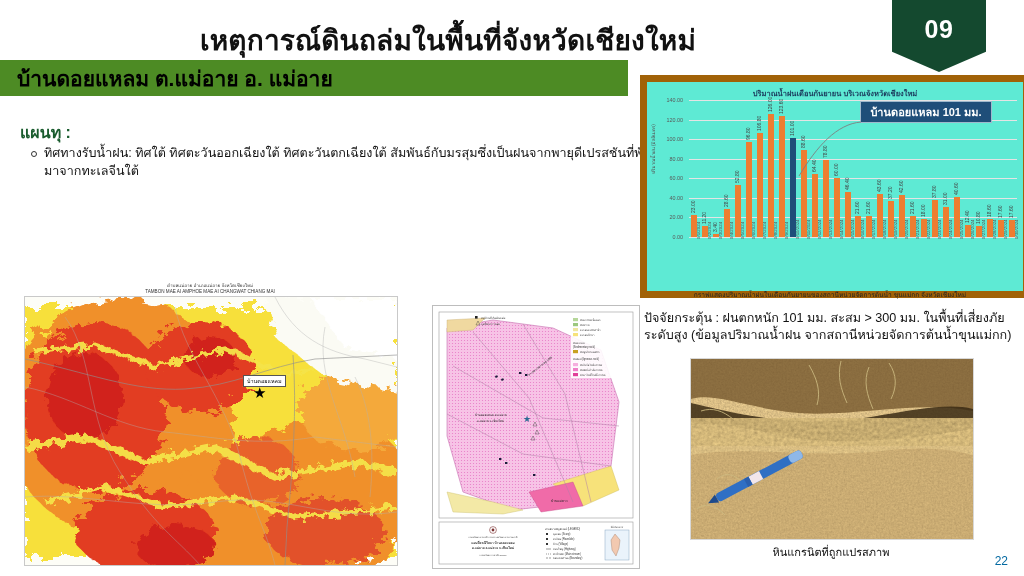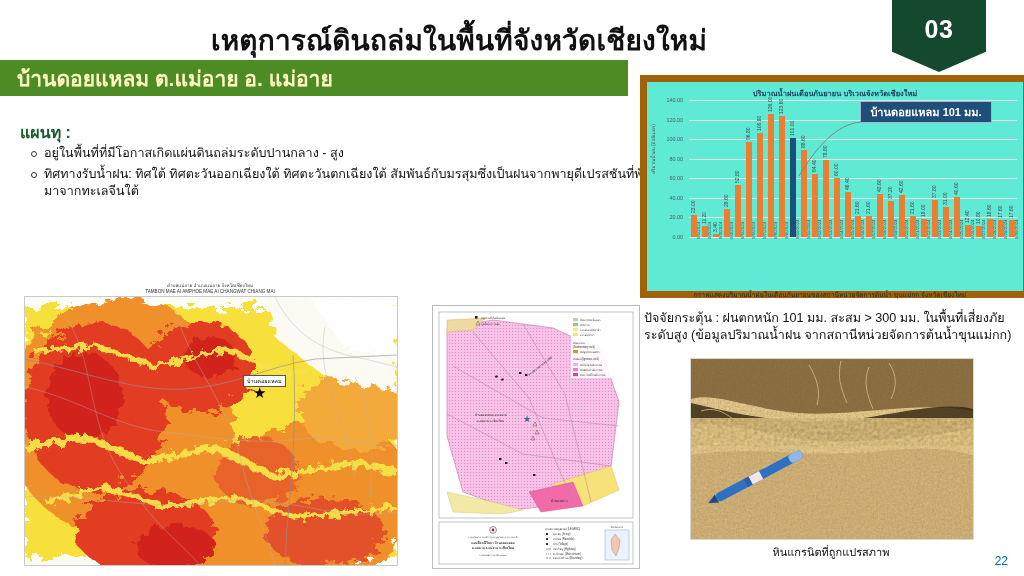--- a/index.html
+++ b/index.html
@@ -12,29 +12,29 @@
   
   .badge{
     position:absolute;right:38px;top:0;width:94px;height:72px;
     background:#14492f;
     clip-path:polygon(0 0,100% 0,100% 72%,50% 100%,0 72%);
     display:flex;align-items:flex-start;justify-content:center;
   }
   .badge span{color:#fff;font-size:25px;font-weight:bold;line-height:1;margin-top:17px;letter-spacing:.5px;}
 
   .slide-title{
-    position:absolute;left:17px;top:18px;width:884px;text-align:center;
+    position:absolute;left:6px;top:18px;width:884px;text-align:center;
     font-size:28px;font-weight:bold;color:#111;letter-spacing:.2px;
     white-space:nowrap;
   }
   .green-band{
     position:absolute;left:0;top:60px;width:628px;height:36px;
     background:#4d8b24;display:flex;align-items:center;
   }
-  .green-band span{color:#fef9c3;font-size:21px;font-weight:bold;margin-left:17px;}
+  .green-band span{color:#000000;font-size:21px;font-weight:bold;margin-left:17px;}
 
   
   .cause-head{
     position:absolute;left:20px;top:120px;font-size:16px;font-weight:bold;color:#1a5c2e;
   }
   .bullets{
     position:absolute;left:26px;top:145px;width:612px;
     margin:0;padding:0 0 0 18px;list-style:none;
   }
   .bullets li{
@@ -119,32 +119,31 @@
     font-size:11px;color:#111;
   }
   .pageno{
     position:absolute;right:16px;bottom:8px;font-size:12px;color:#0369a1;
   }
 </style>
 </head>
 <body>
 
 <div class="badge">
-  <span>03</span>
+  <span>09</span>
 </div>
 
 <div class="slide-title">เหตุการณ์ดินถล่มในพื้นที่จังหวัดเชียงใหม่</div>
 
 <div class="green-band">
   <span>บ้านดอยแหลม ต.แม่อาย อ. แม่อาย</span>
 </div>
 
 <div class="cause-head">แผนทุ :</div>
 <ul class="bullets">
-  <li>อยู่ในพื้นที่ที่มีโอกาสเกิดแผ่นดินถล่มระดับปานกลาง - สูง</li>
   <li>ทิศทางรับน้ำฝน: ทิศใต้ ทิศตะวันออกเฉียงใต้ ทิศตะวันตกเฉียงใต้ สัมพันธ์กับมรสุมซึ่งเป็นฝนจากพายุดีเปรสชันที่พัดมาจากทะเลจีนใต้</li>
 </ul>
 
 <div class="map-left-head">
   <div>ตำบลแม่อาย อำเภอแม่อาย จังหวัดเชียงใหม่</div>
   <div>TAMBON MAE AI  AMPHOE MAE AI  CHANGWAT CHIANG MAI</div>
 </div>
 <div class="map-left">
   <svg class="terrain" viewBox="0 0 372 268" preserveAspectRatio="none">
     <defs>

